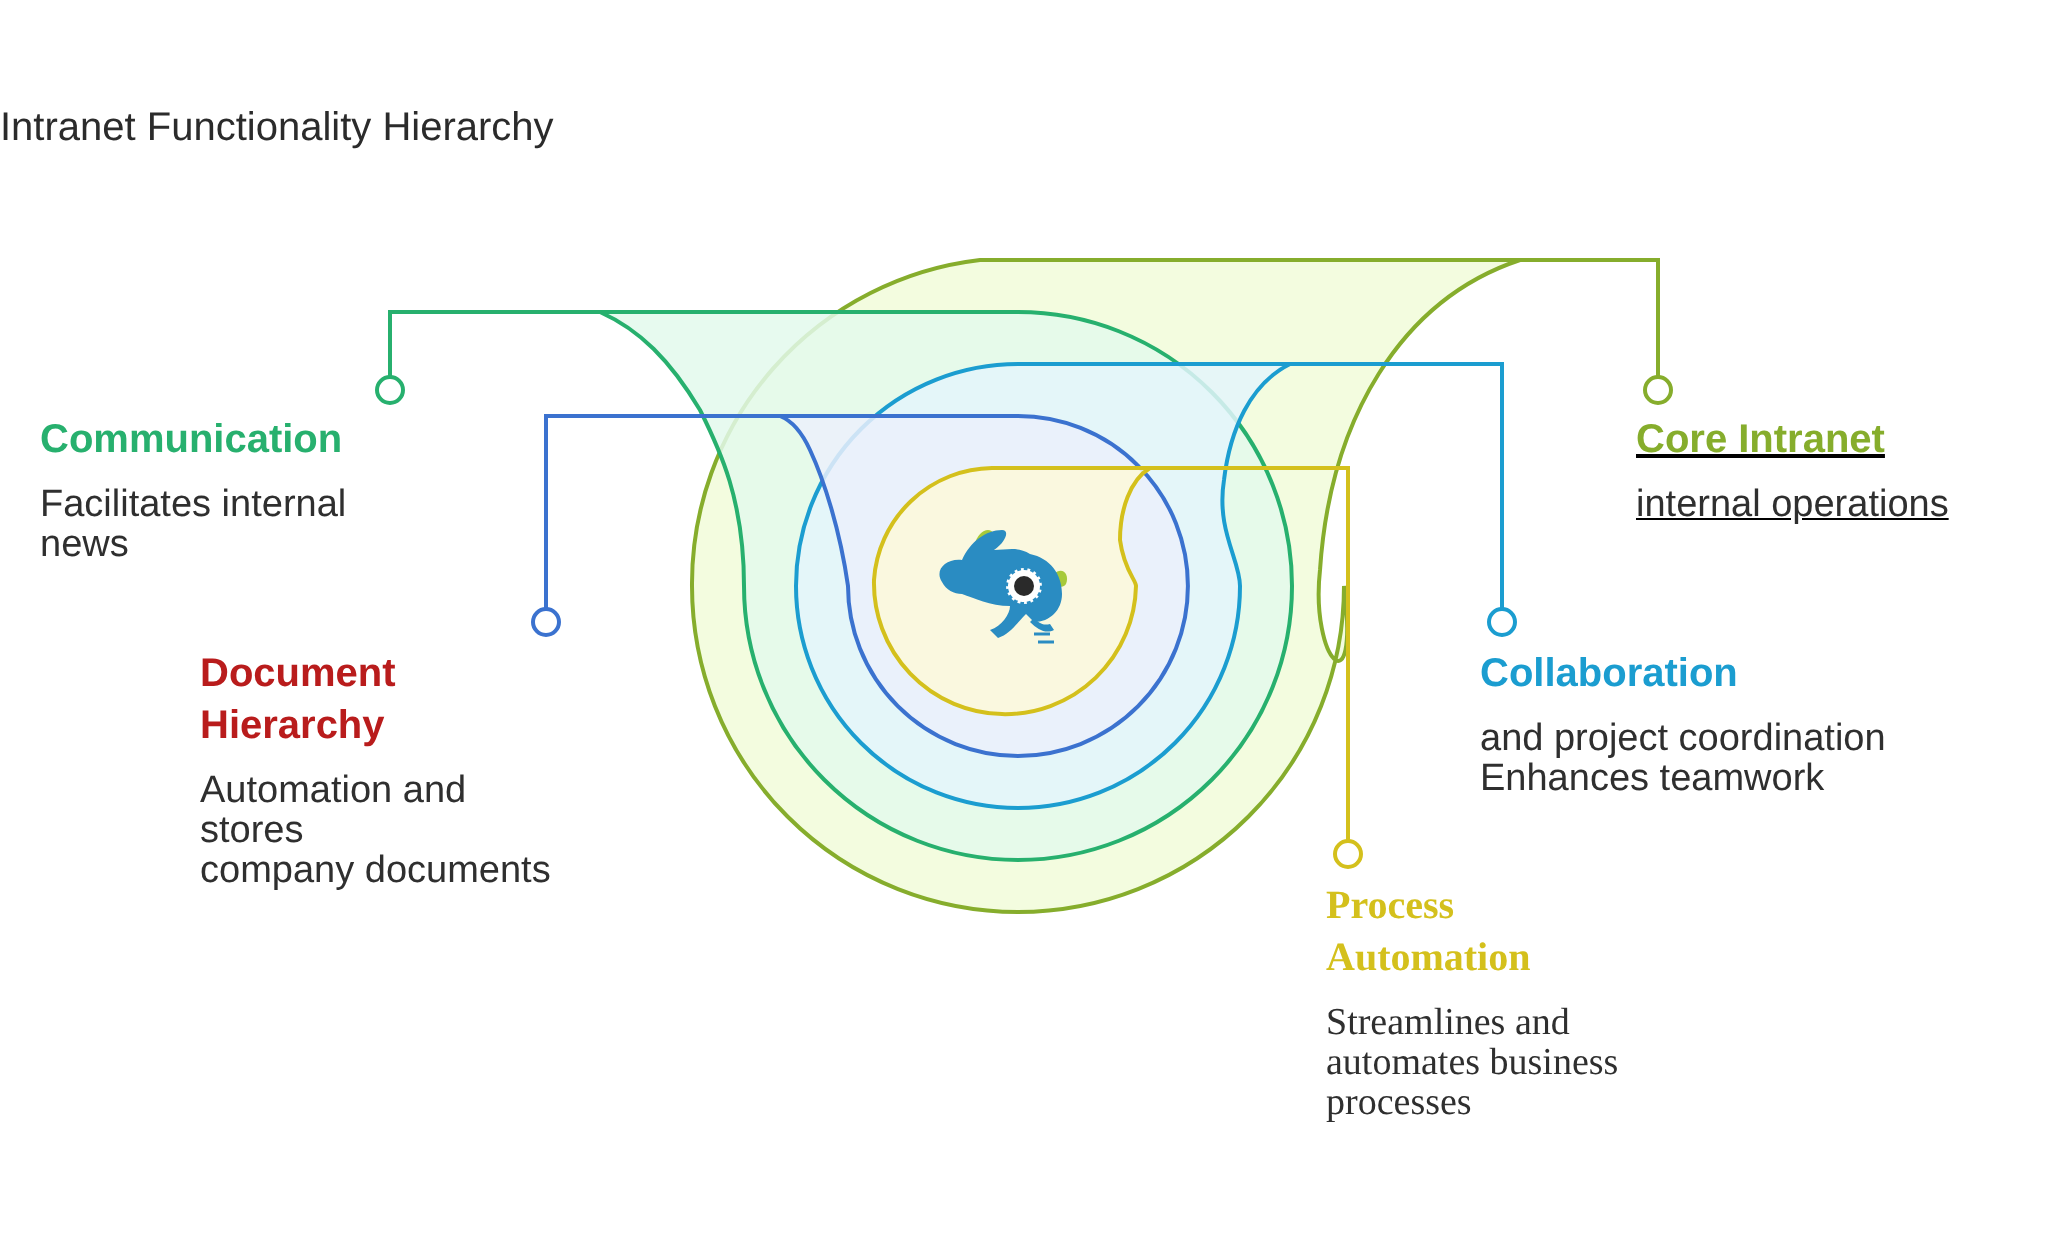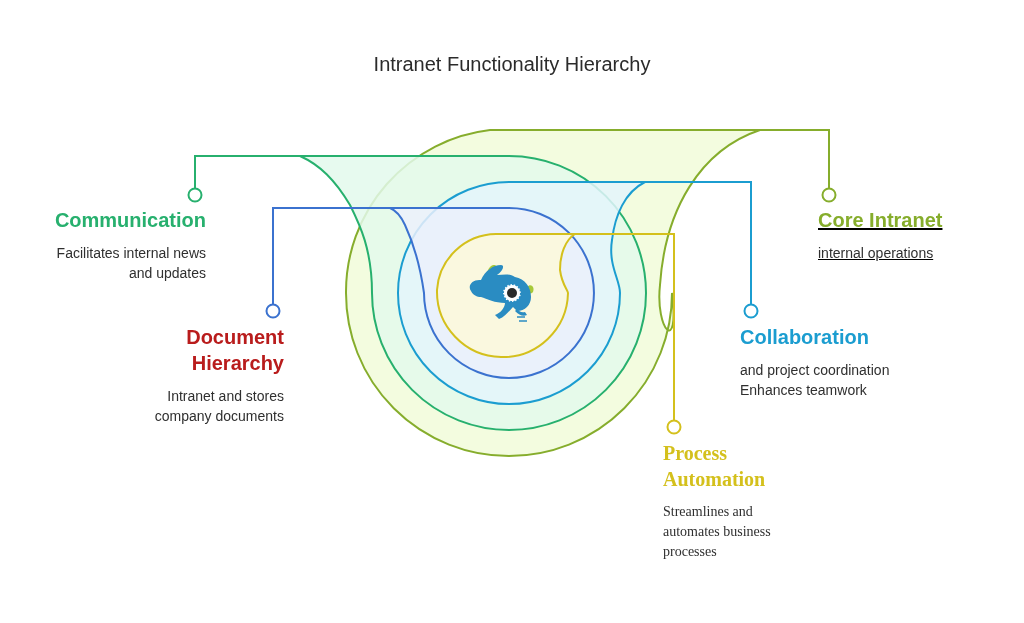--- a/index.html
+++ b/index.html
@@ -1,24 +1,24 @@
 <!DOCTYPE html>
 <html><head>
   <meta charset="utf-8">
   <style>
     html, body { margin: 0; padding: 0; background: #ffffff; }
     body { width: 1024px; height: 623px; position: relative; overflow: hidden;
            font-family: "Liberation Sans", "DejaVu Sans", sans-serif; }
     #diagram { position: absolute; left: 0; top: 0; width: 1024px; height: 623px; }
-    .title { position: absolute; left: 0; width: 1024px; top: 53px; text-align: center;
+    .title { position: absolute; left: 0; width: 1024px; top: 53px; 
              font-size: 20px; color: #2b2b2b; }
     .label { position: absolute; }
     .label .head { font-weight: bold; font-size: 20px; line-height: 26px; }
-    .label .desc { font-size: 14px; line-height: 20px; color: #2f2f2f; margin-top: 10px; }
-    .right-align { text-align: right; }
+    .label .desc { font-size: 19px; line-height: 20px; color: #2f2f2f; margin-top: 10px; }
+    .right-align { }
     #lbl-communication { left: 20px; top: 207px; width: 186px; }
     #lbl-document { left: 100px; top: 324px; width: 184px; }
     #lbl-core { left: 818px; top: 207px; width: 200px; text-decoration: underline; }
     #lbl-collab { left: 740px; top: 324px; width: 220px; }
     #lbl-process { left: 663px; top: 440px; width: 220px; font-family: Liberation Serif, serif; }
   </style>
 </head>
 <body>
 
 <svg id="diagram" xmlns="http://www.w3.org/2000/svg" width="1024" height="623" viewBox="0 0 1024 623">
@@ -71,31 +71,30 @@
     <line class="ic-speed" x1="10" y1="28" x2="18" y2="28" stroke="#2a8cc2" stroke-width="1.5"></line>
   </g>
 </svg>
 
 <div class="title">Intranet Functionality Hierarchy</div>
 
 <div class="label right-align" id="lbl-communication">
   <div class="head" style="color: rgb(39, 176, 110);">Communication</div>
   <div class="desc">
     <div>Facilitates internal news</div>
-    <div>and updates</div>
   </div>
 </div>
 
 <div class="label right-align" id="lbl-document">
   <div class="head" style="color: #b91c1c;">
     <div>Document</div>
     <div>Hierarchy</div>
   </div>
   <div class="desc">
-    <div>Intranet and stores</div>
+    <div>Automation and stores</div>
     <div>company documents</div>
   </div>
 </div>
 
 <div class="label" id="lbl-core">
   <div class="head" style="color: rgb(134, 173, 44);">Core Intranet</div>
   <div class="desc">
     <div>internal operations</div>
   </div>
 </div>

